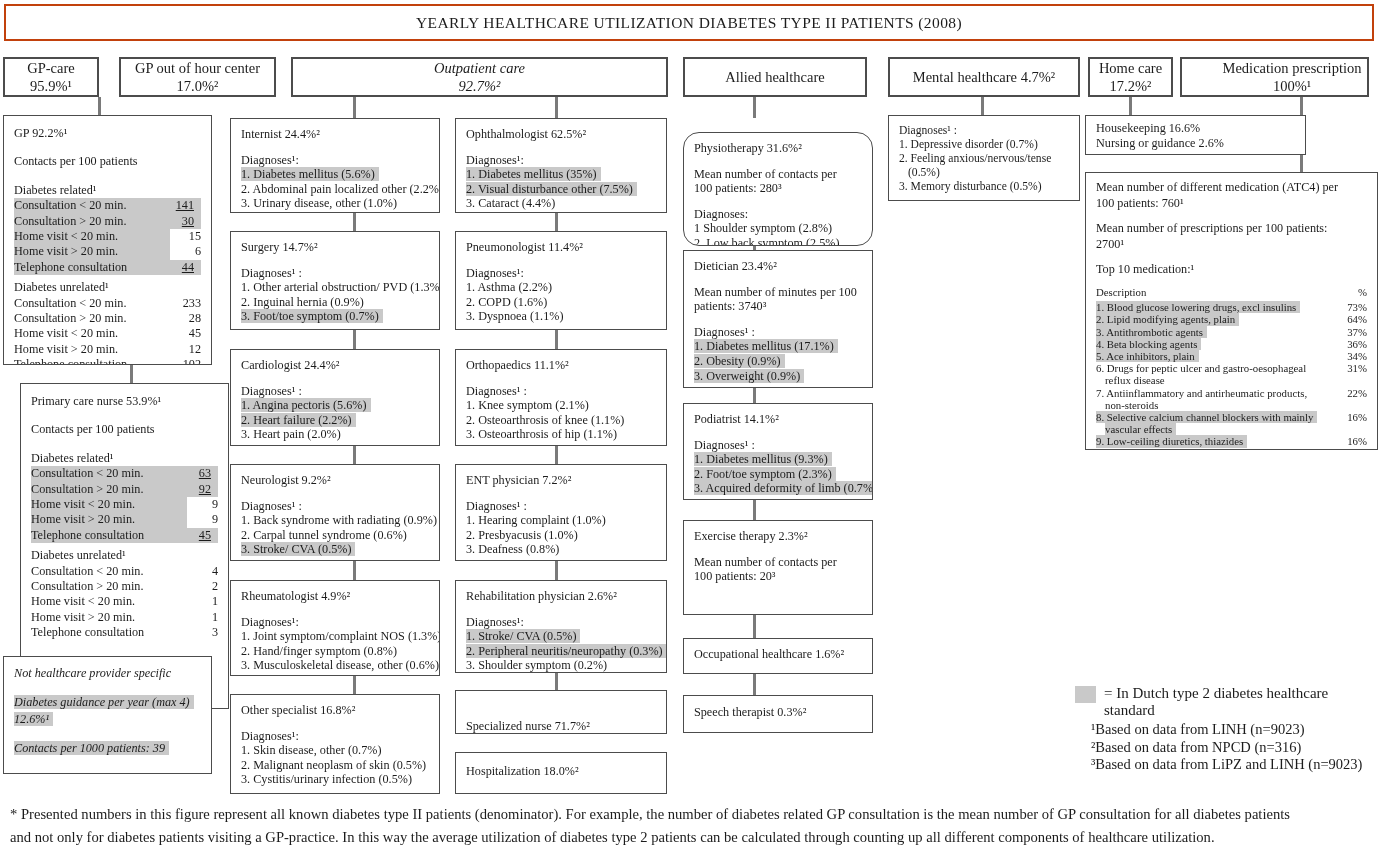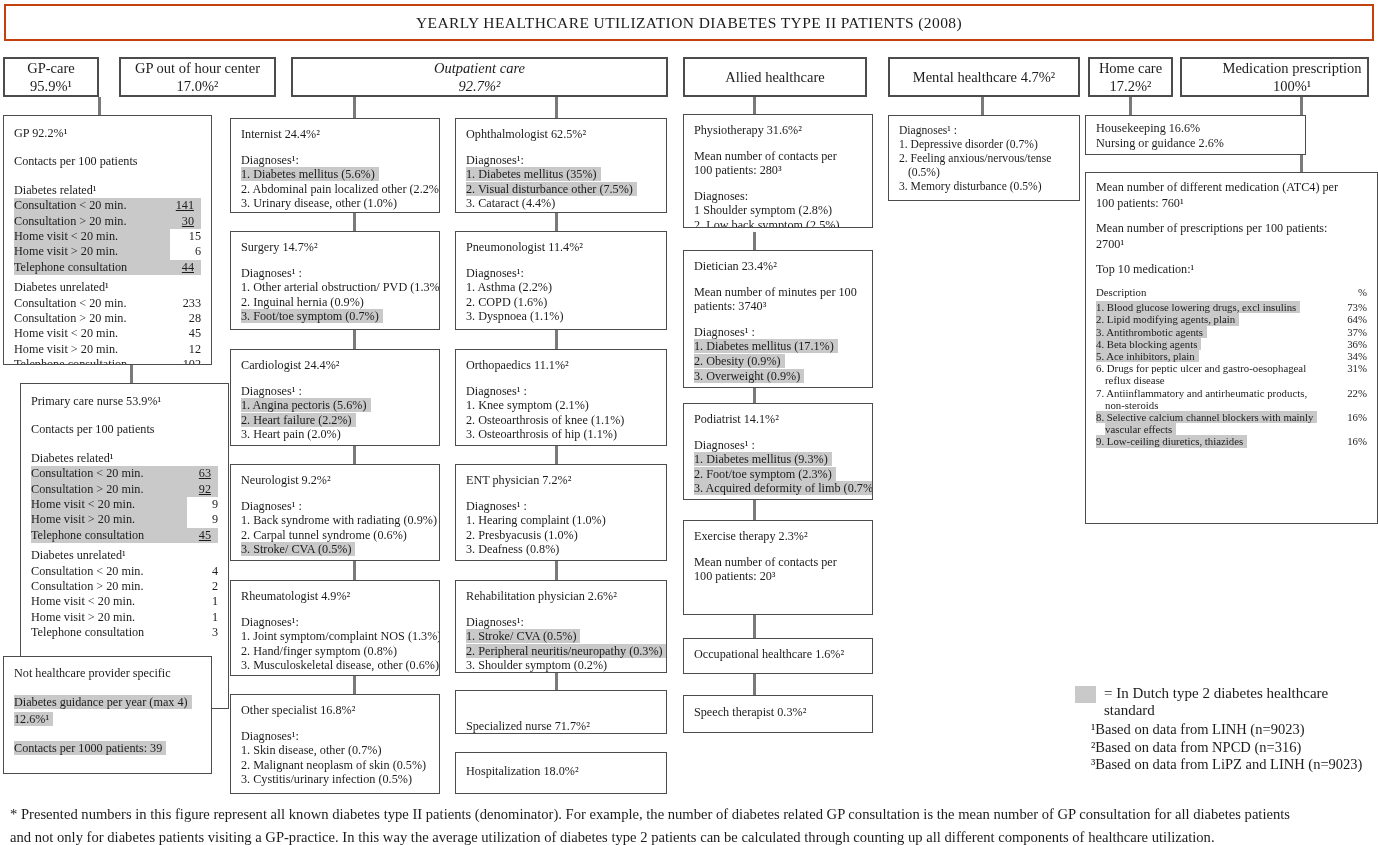--- a/index.html
+++ b/index.html
@@ -7,21 +7,21 @@
          font-family:"Liberation Serif","DejaVu Serif",serif;color:#1c1c1c;overflow:hidden;}
   .titlebar{position:absolute;left:4px;top:4px;width:1370px;height:37px;border:2px solid #c2410c;
             box-sizing:border-box;display:flex;align-items:center;justify-content:center;
             font-size:15.5px;letter-spacing:.4px;background:#fff;}
   .hdr{position:absolute;border:2px solid #4c4c4c;box-sizing:border-box;background:#fff;
        display:flex;flex-direction:column;justify-content:center;align-items:center;
        text-align:center;font-size:14.5px;line-height:18px;padding:0 2px;}
   .box{position:absolute;border:1.5px solid #4c4c4c;box-sizing:border-box;background:#fff;
        padding:8px 10px;font-size:12.2px;line-height:14.6px;overflow:hidden;}
   .box.gpcol{line-height:15.4px;padding-top:10px;}
-  .box.notspec{line-height:17px;}
+  .box.notspec{line-height:17px;font-style:italic;}
   .box.mental{font-size:11.6px;line-height:14px;}
   .box.med{line-height:16px;padding-top:6px;}
   .box.med .ln.small{font-size:10.8px;line-height:12.2px;}
   .vline{position:absolute;width:2.5px;background:#7a7a7a;}
   .ln{white-space:nowrap;}
   .ln.gap{margin-top:11px;}
   .ln.gap2{margin-top:5px;}
   .gpcol .ln.gap{margin-top:13px;}
   .notspec .ln.gap{margin-top:12px;}
   .med .ln.gap{margin-top:9px;}
@@ -272,21 +272,21 @@
         <div class="ln"><span class="hl">1. Stroke/ CVA (0.5%)</span></div>
         <div class="ln"><span class="hl">2. Peripheral neuritis/neuropathy (0.3%)</span></div>
         <div class="ln"><span class="">3. Shoulder symptom (0.2%)</span></div>
       </div>
       <div class="box" style="left: 455px; top: 690px; width: 212px; height: 44px; padding-top: 28px;">
         <div class="ln"><span class="">Specialized nurse 71.7%²</span></div>
       </div>
       <div class="box" style="left: 455px; top: 752px; width: 212px; height: 42px; padding-top: 11px;">
         <div class="ln"><span class="">Hospitalization 18.0%²</span></div>
       </div>
-      <div class="box" style="left: 683px; top: 114px; width: 190px; height: 114px;">
+      <div class="box" style="left: 683px; top: 132px; width: 190px; height: 114px; border-radius: 16px;">
         <div class="ln"><span class="">Physiotherapy 31.6%²</span></div>
         <div class="ln gap"><span class="">Mean number of contacts per</span></div>
         <div class="ln"><span class="">100 patients: 280³</span></div>
         <div class="ln gap"><span class="">Diagnoses:</span></div>
         <div class="ln"><span class="">1 Shoulder symptom (2.8%)</span></div>
         <div class="ln"><span class=" ul">2. Low back symptom (2.5%)</span></div>
       </div>
       <div class="box" style="left: 683px; top: 250px; width: 190px; height: 138px;">
         <div class="ln"><span class="">Dietician 23.4%²</span></div>
         <div class="ln gap"><span class="">Mean number of minutes per 100</span></div>
@@ -318,21 +318,21 @@
         <div class="ln"><span class="">Diagnoses¹ :</span></div>
         <div class="ln"><span class="">1. Depressive disorder (0.7%)</span></div>
         <div class="ln"><span class="">2. Feeling anxious/nervous/tense</span></div>
         <div class="ln ind"><span class="">(0.5%)</span></div>
         <div class="ln"><span class="">3. Memory disturbance (0.5%)</span></div>
       </div>
       <div class="box" style="left: 1085px; top: 115px; width: 221px; height: 40px; padding-top: 5px;">
         <div class="ln"><span class="">Housekeeping 16.6%</span></div>
         <div class="ln"><span class="">Nursing or guidance 2.6%</span></div>
       </div>
-      <div class="box med" style="left: 1085px; top: 172px; width: 293px; height: 352px;">
+      <div class="box med" style="left: 1085px; top: 172px; width: 293px; height: 278px;">
         <div class="ln"><span class="">Mean number of different medication (ATC4) per</span></div>
         <div class="ln"><span class="">100 patients: 760¹</span></div>
         <div class="ln gap"><span class="">Mean number of prescriptions per 100 patients:</span></div>
         <div class="ln"><span class="">2700¹</span></div>
         <div class="ln gap"><span class="">Top 10 medication:¹</span></div>
         <div class="ln gap small row">
           <span class="lab">Description</span>
           <span class="val">%</span>
         </div>
         <div class="ln gap2 small row">

